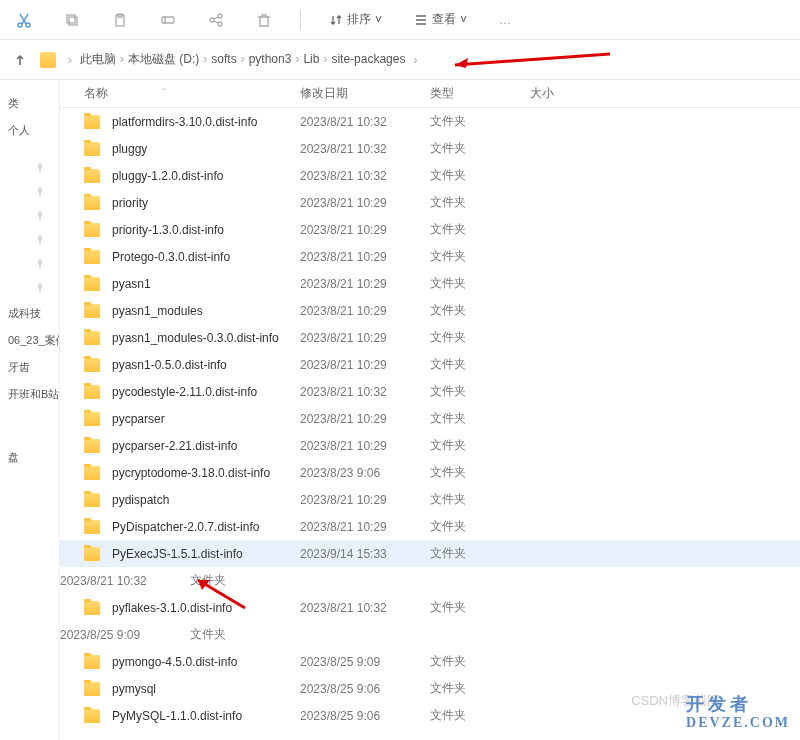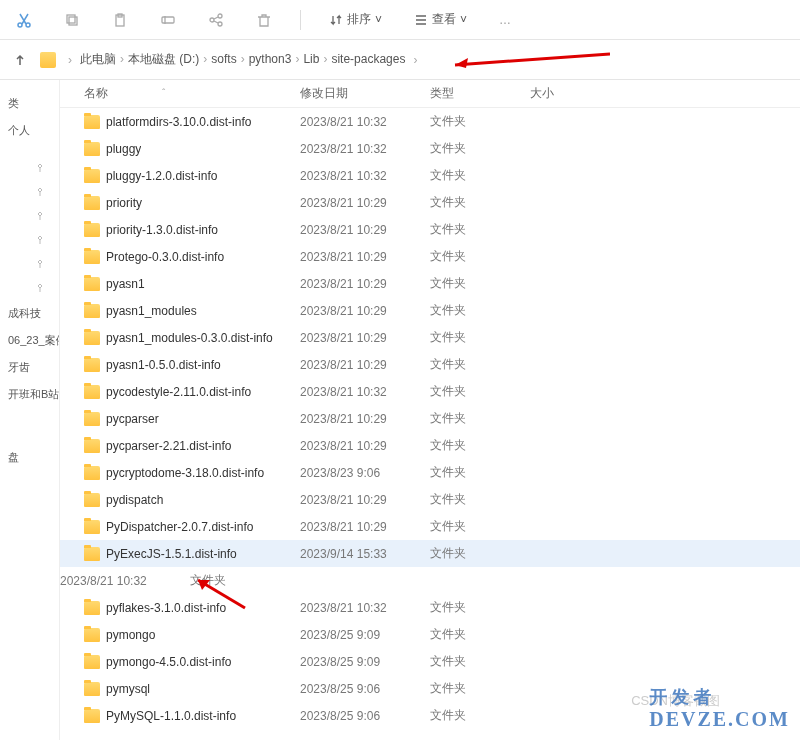--- a/index.html
+++ b/index.html
@@ -29,32 +29,32 @@
   .header-row { display: flex; height: 28px; align-items: center; border-bottom: 1px solid #eee; color: #666; font-size: 12px; }
   .col-name { padding-left: 24px; width: 240px; display: flex; align-items: center; gap: 54px; }
   .col-date { width: 130px; }
   .col-type { width: 100px; }
   .col-size { width: 80px; }
   .sort-ind { color: #aaa; font-size: 10px; }
   
   .file-list { }
   .file-row { display: flex; height: 27px; align-items: center; cursor: pointer; }
   .file-row.selected { background: #e8f1fb; }
-  .file-name-cell { width: 240px; display: flex; align-items: center; gap: 6px; padding-left: 24px; }
+  .file-name-cell { width: 240px; display: flex; align-items: center; gap: 12px; padding-left: 24px; }
   .folder-icon { width: 16px; height: 14px; background: linear-gradient(#ffd970, #ffc340); border-radius: 2px 2px 1px 1px; position: relative; flex-shrink: 0; }
   .folder-icon::before { content: ''; position: absolute; top: -2px; left: 0; width: 7px; height: 3px; background: #ffc340; border-radius: 1px 1px 0 0; }
   .file-name { color: #333; white-space: nowrap; overflow: hidden; text-overflow: ellipsis; }
   .file-date-cell { width: 130px; color: #777; }
   .file-type-cell { width: 100px; color: #777; }
   .file-size-cell { width: 80px; color: #777; }
   
   .red-arrow2 { position: absolute; left: 130px; top: 495px; width: 60px; height: 35px; pointer-events: none; }
   
   .watermark { position: absolute; right: 10px; bottom: 10px; color: #4a7fc2; font-size: 18px; font-weight: bold; line-height: 1.1; text-align: left; opacity: 0.9; font-family: Liberation Serif, serif; letter-spacing: 4px; }
-  .watermark .line2 { letter-spacing: 2px; font-size: 20px; }
+  .watermark .line2 { letter-spacing: 2px; font-size: 14px; }
   .csdn-mark { position: absolute; right: 80px; bottom: 30px; color: #ccc; font-size: 13px; }
   
   svg { display: block; }
 </style>
 </head>
 <body>
 
 <div class="toolbar">
   <div class="tool-btn">
     <svg width="16" height="16" viewBox="0 0 16 16">
@@ -347,24 +347,20 @@
         <div class="file-row">
     <div class="file-name-cell">
       <div class="folder-icon"></div>
       <span class="file-name">pyflakes-3.1.0.dist-info</span>
     </div>
     <div class="file-date-cell">2023/8/21 10:32</div>
     <div class="file-type-cell">文件夹</div>
     <div class="file-size-cell"></div>
   </div>
         <div class="file-row">
-    <div class="file-name-cell">
-      <div class="folder-icon"></div>
-      <span class="file-name">pymongo</span>
-    </div>
     <div class="file-date-cell">2023/8/25 9:09</div>
     <div class="file-type-cell">文件夹</div>
     <div class="file-size-cell"></div>
   </div>
         <div class="file-row">
     <div class="file-name-cell">
       <div class="folder-icon"></div>
       <span class="file-name">pymongo-4.5.0.dist-info</span>
     </div>
     <div class="file-date-cell">2023/8/25 9:09</div>

